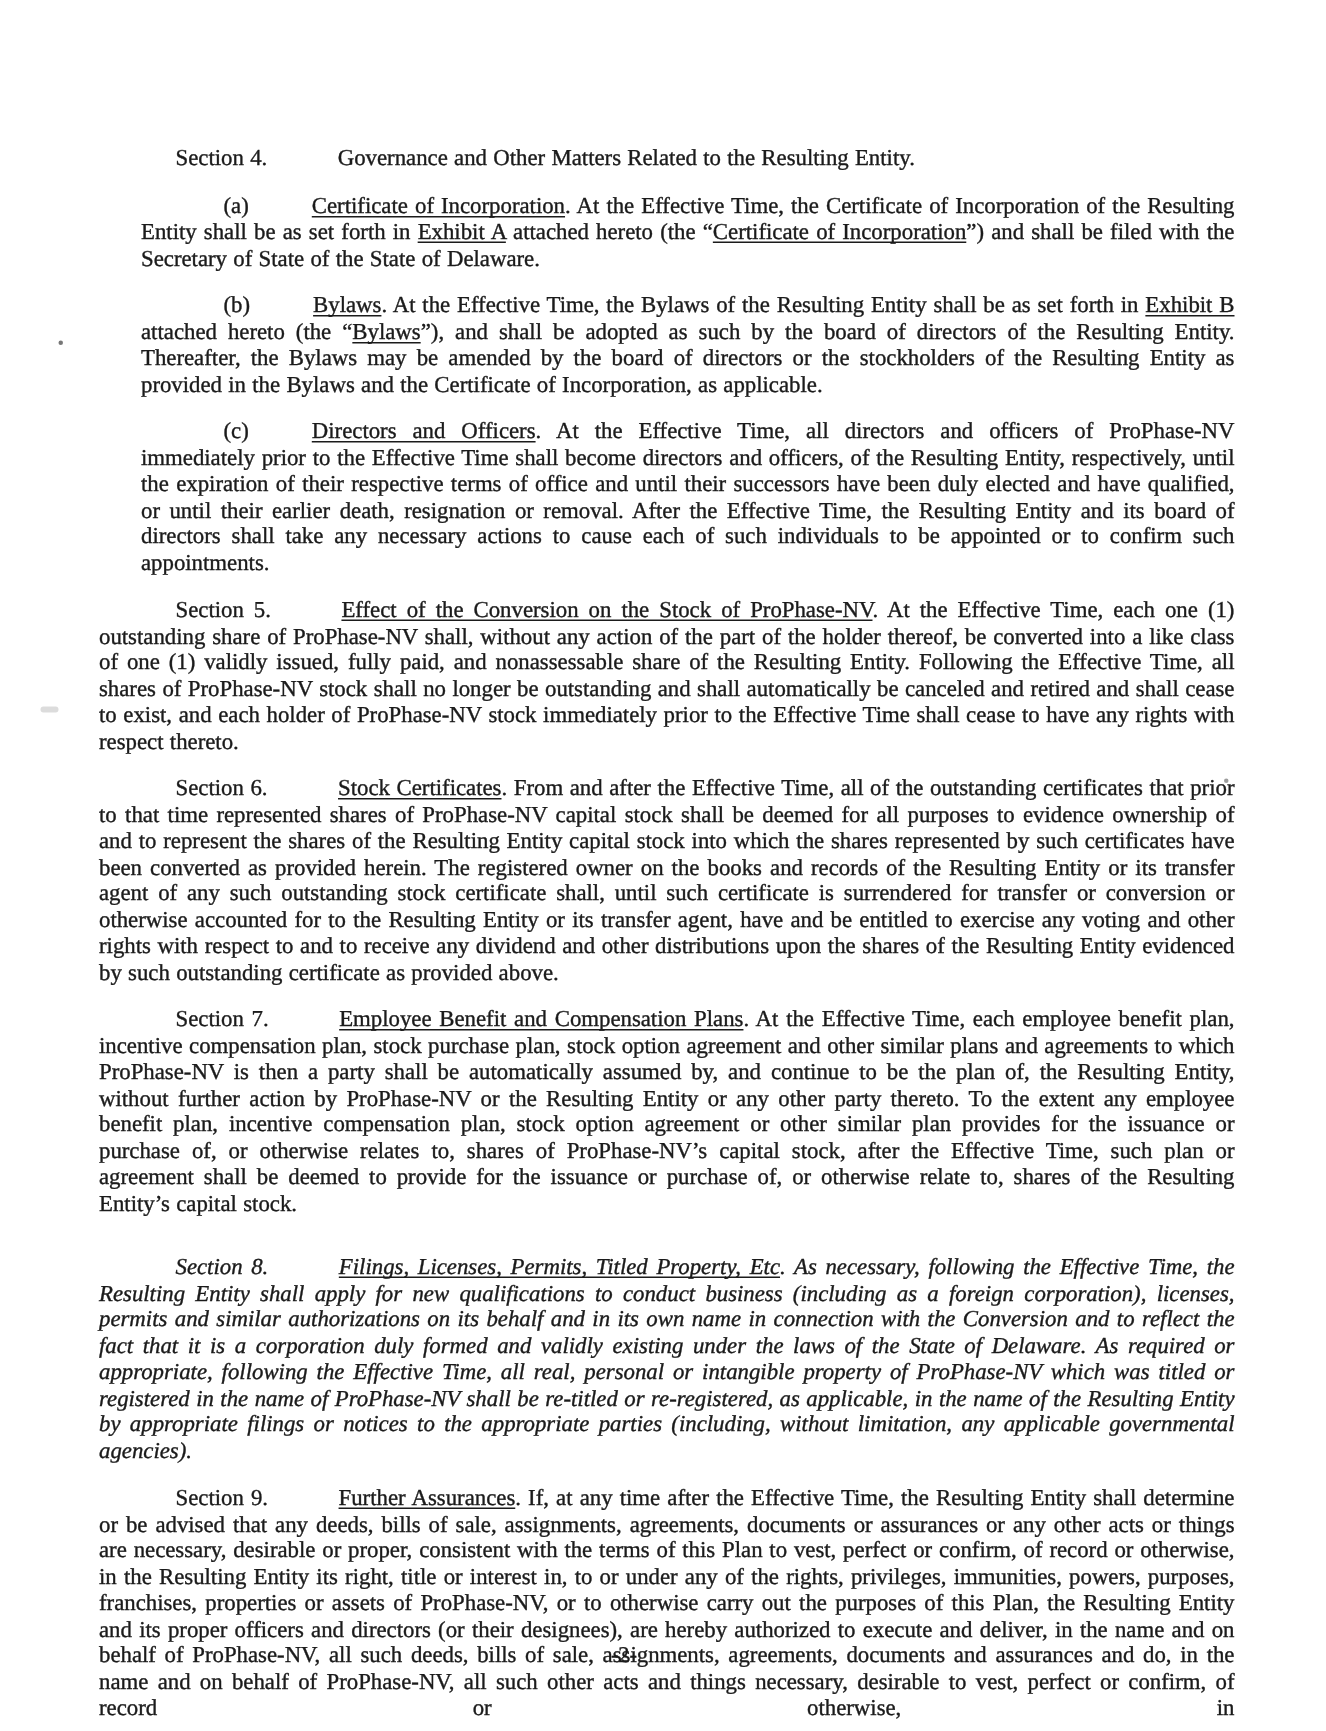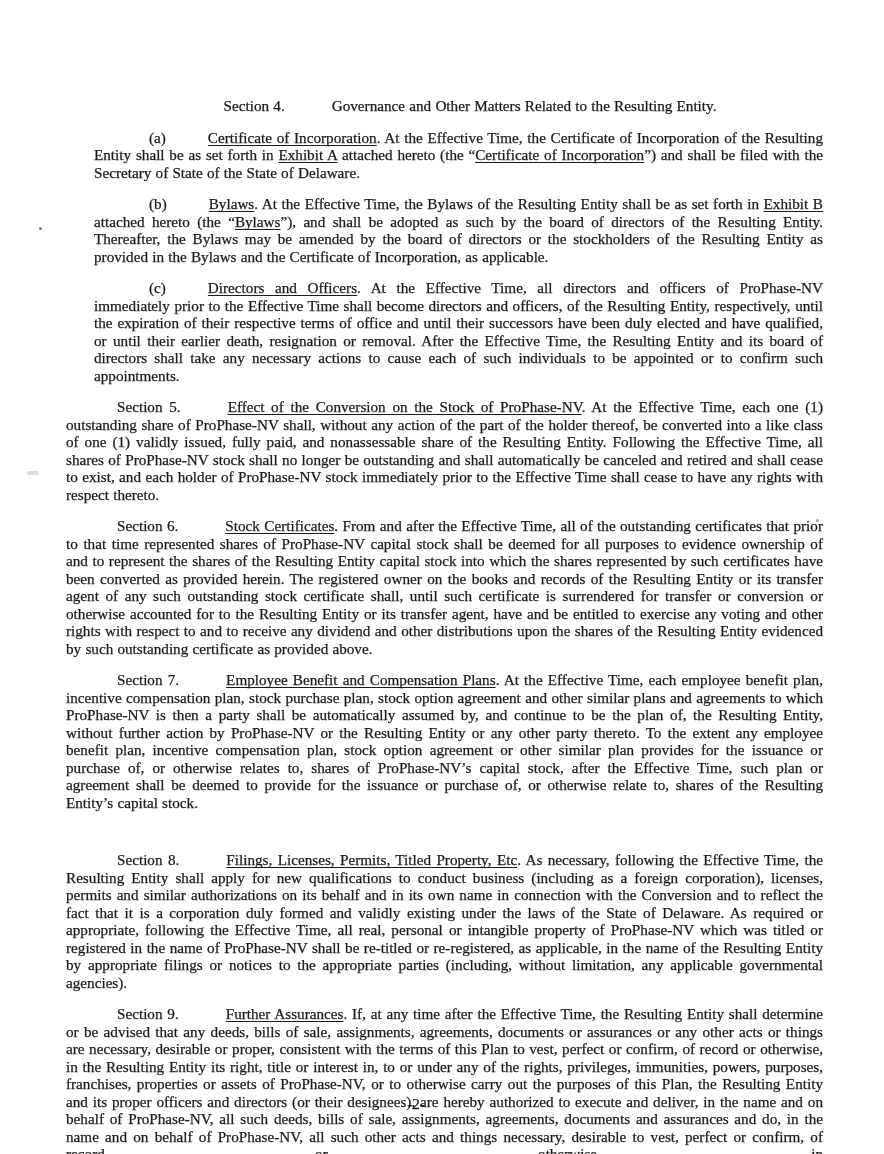--- a/index.html
+++ b/index.html
@@ -21,24 +21,24 @@
     top: 97px;
     width: 757px;
   }
   .para {
     margin: 0 0 14px 0;
     font-size: 15.2px;
     line-height: 17.5px;
     text-align: justify;
     word-spacing: 0.4px;
   }
-  .para.single { text-align: center; }
+  .para.single { text-align: left; }
   .secpara { text-indent: 51px; }
   .clause { margin-left: 28px; text-indent: 55px; }
-  .pregap { margin-top: 40px; }
+  .pregap { margin-top: 25px; font-style: italic; }
   .contpara { text-align-last: justify; }
   .u { text-decoration: underline; text-decoration-skip-ink: none; text-underline-offset: 2px; }
   .tab { display: inline-block; text-indent: 0; }
   .tab1 { width: 47px; }
   .tab2 { width: 42px; }
   .footer {
     position: absolute;
     top: 1096px;
     left: 0;
     width: 884px;

